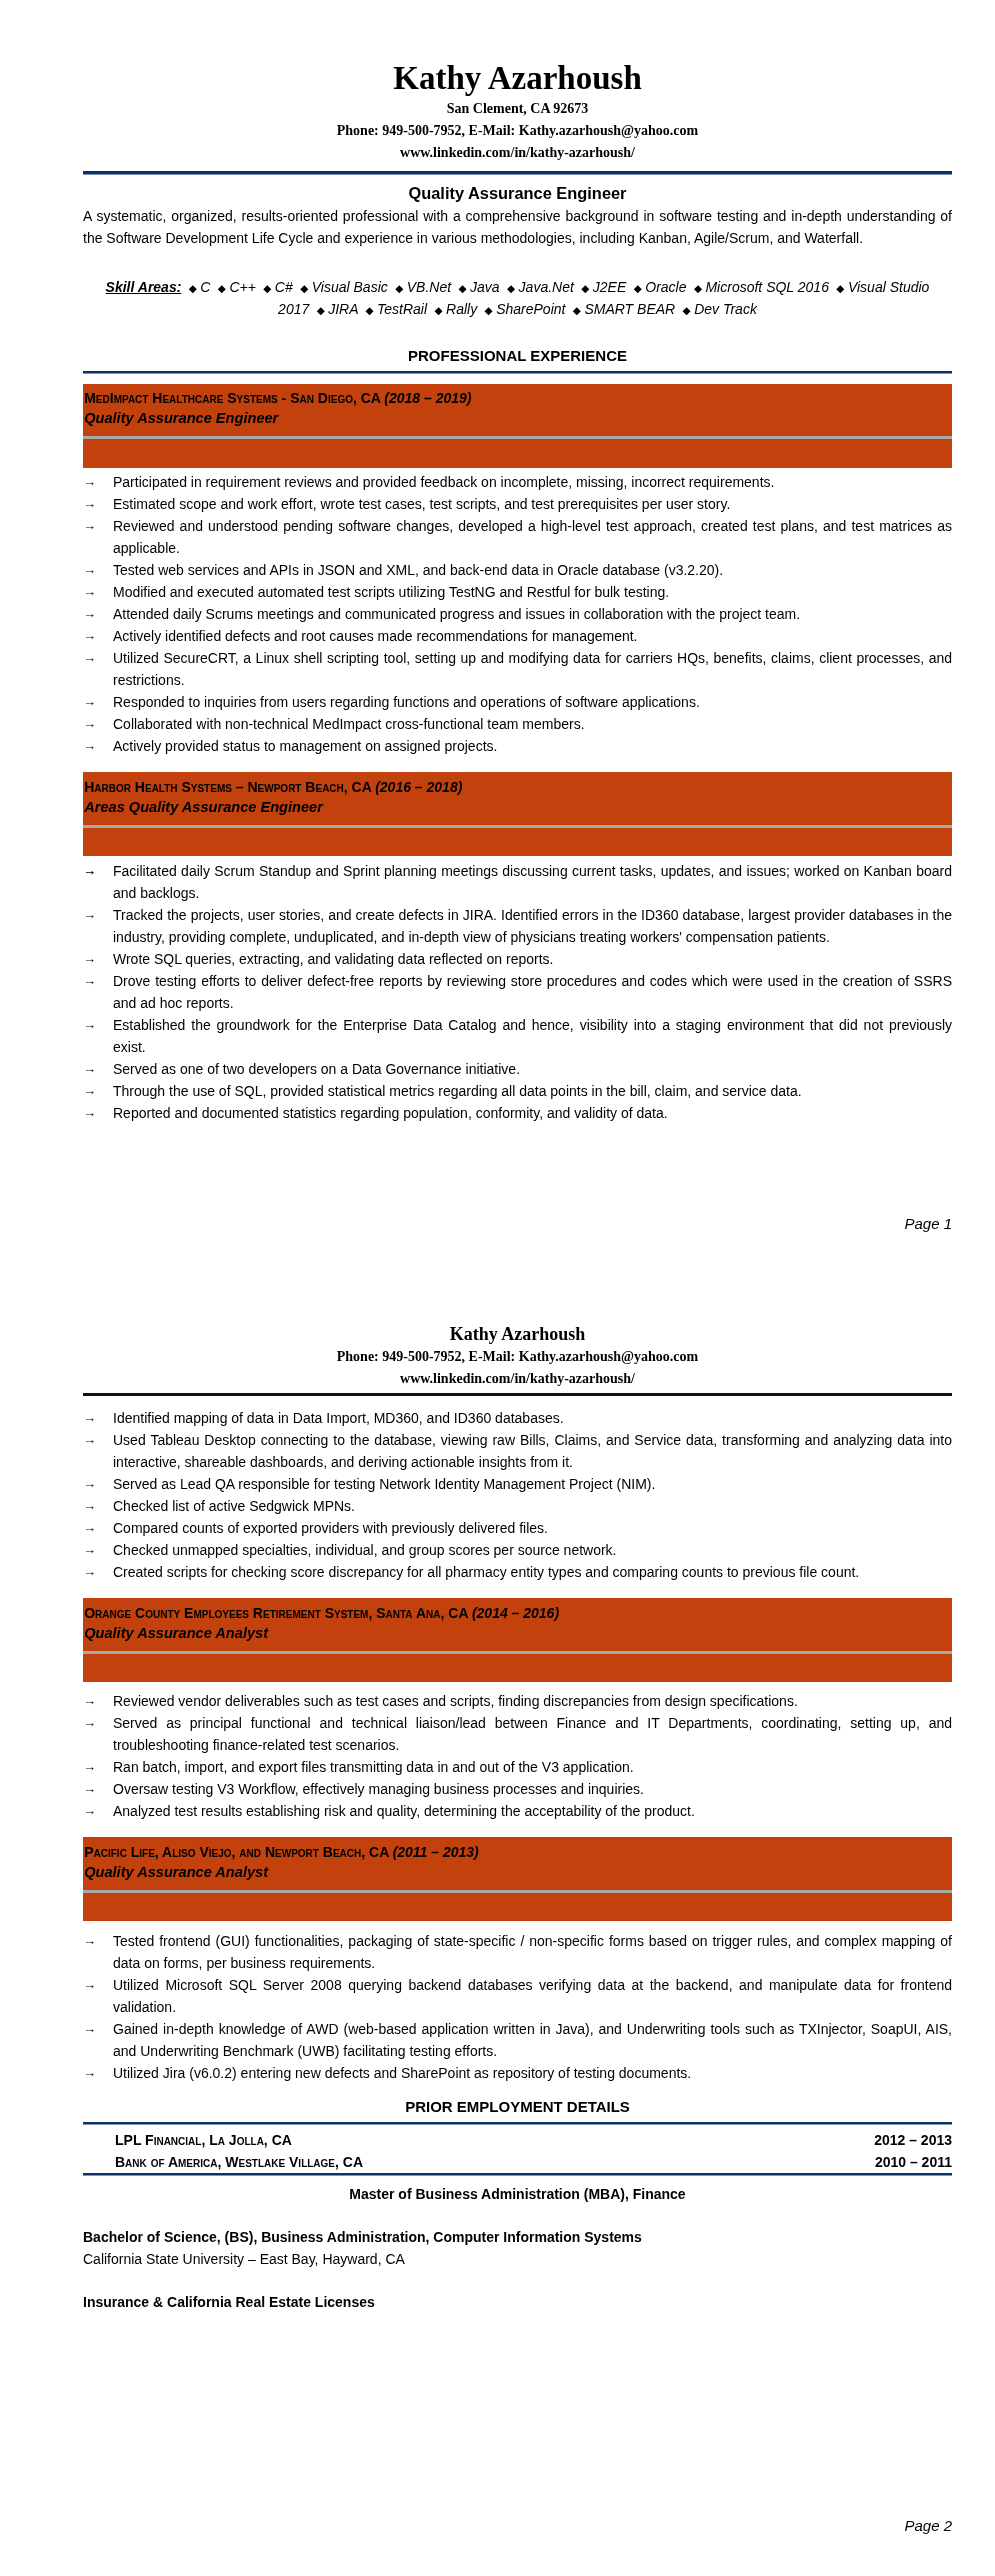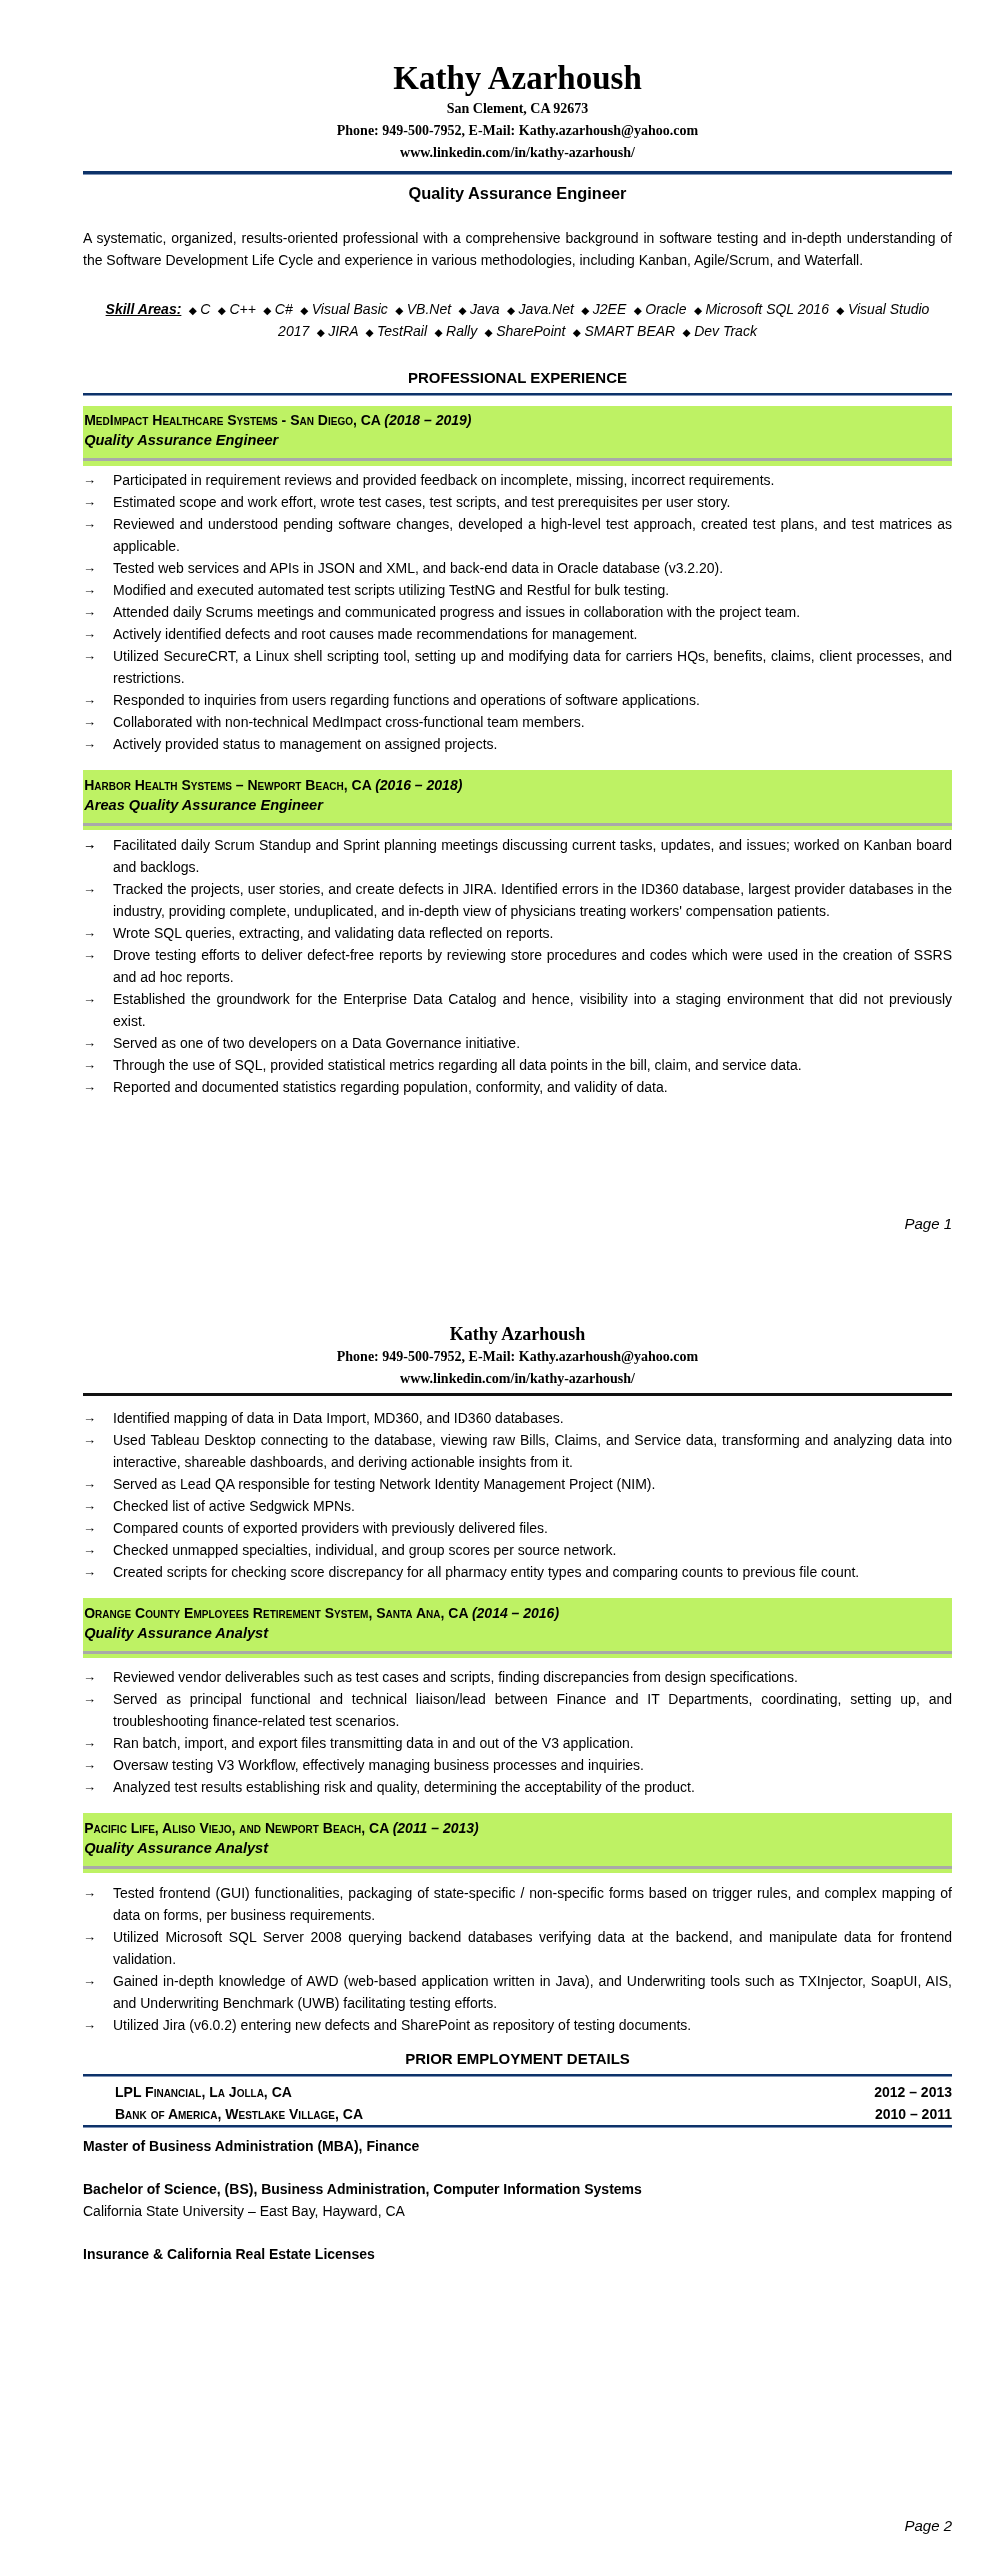--- a/index.html
+++ b/index.html
@@ -23,37 +23,37 @@
   .hdr { text-align: center; font-weight: bold; font-family: "Liberation Serif", serif; }
   .hdr .name { font-size: 33px; line-height: 39px; }
   .hdr .line { font-size: 14px; line-height: 22px; }
   .page2 .hdr .name { font-size: 18px; line-height: 23.4px; }
 
   .rule-navy { height: 3.5px; background: #0d3269; border-bottom: 0.6px solid #7f93b5; }
   .rule-black { height: 2.9px; background: #111; }
 
   .headline { text-align: center; font-weight: bold; font-size: 16.4px; margin-top: 9.4px; }
   .summary {
-    font-size: 14px; line-height: 22px; text-align: justify; margin-top: 24px;
+    font-size: 14px; line-height: 22px; text-align: justify; margin-top: 2px;
   }
   .skills {
     text-align: center; font-style: italic; font-size: 14px; line-height: 21px; margin-top: 28px;
     padding: 0 17.6px;
   }
   .skills .label { font-weight: bold; text-decoration: underline; }
   .skills .sep { font-style: normal; font-size: 10.5px; padding: 0 3.5px; }
 
   .section-title {
     text-align: center; font-weight: bold; font-size: 15px; margin-top: 26px; margin-bottom: 7px;
   }
 
   .job-head {
-    background: #bef264;
+    background: #c2410c;
     padding: 4.7px 0 0 0;
-    height: 60px;
+    height: 84px;
     margin-top: 9.4px;
   }
   .job-head .company {
     font-weight: bold; font-size: 14px; font-variant: small-caps; line-height: 20px; padding-left: 1.2px;
   }
   .job-head .company .dates { font-style: italic; font-variant: normal; }
   .job-head .role { font-weight: bold; font-style: italic; font-size: 14.6px; line-height: 21px; padding-left: 1.2px; }
   .job-head .grayrule { height: 2.9px; background: #a9a9a9; margin-top: 7px; }
 
   ul.bullets { list-style: none; margin-top: 3.5px; }
@@ -76,21 +76,21 @@
 
   .prior-row {
     display: flex; justify-content: space-between;
     font-weight: bold; font-size: 14px; line-height: 22px; padding-left: 32px;
   }
   .prior-row .co { font-variant: small-caps; }
 
   .cred { font-size: 14px; line-height: 22px; }
   .cred .title { font-weight: bold; }
   .cred-block { margin-top: 21px; }
-  .cred-block:first-child { margin-top: 7px; }
+  .cred-block:first-child { margin-top: 7px; text-align: center; }
 </style>
 </head>
 <body>
 
 <div class="page page1">
   <div class="hdr">
     <div class="name">Kathy Azarhoush</div>
     <div class="line">San Clement, CA 92673</div>
     <div class="line">Phone: 949-500-7952, E-Mail: Kathy.azarhoush@yahoo.com</div>
     <div class="line">www.linkedin.com/in/kathy-azarhoush/</div>

